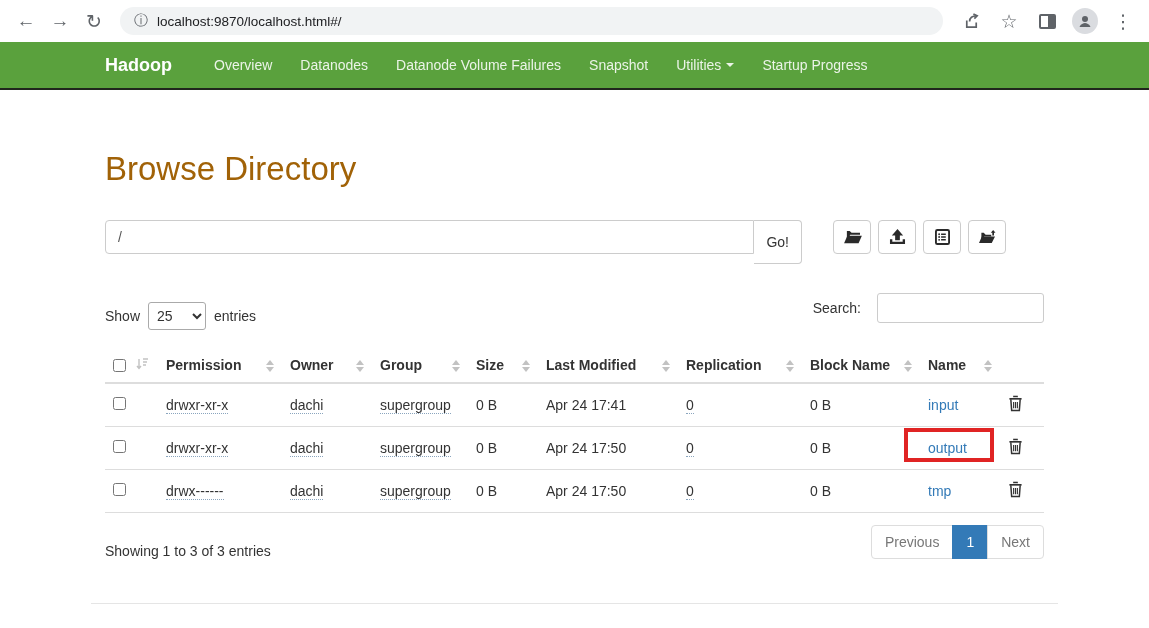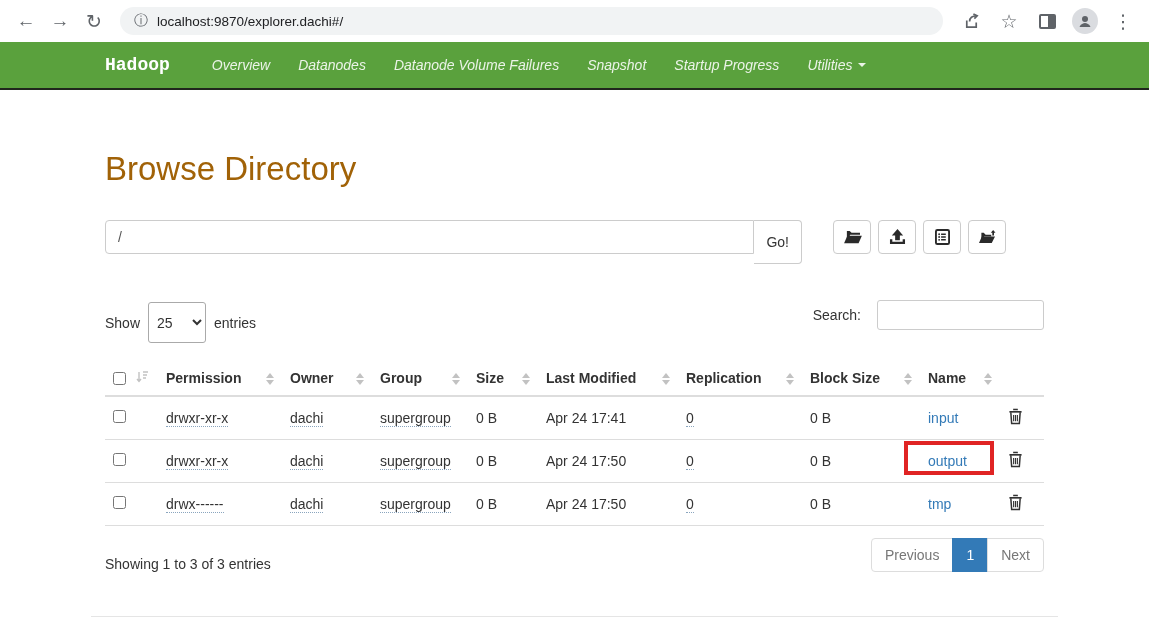--- a/index.html
+++ b/index.html
@@ -65,29 +65,28 @@
   .navbar {
     background: #5aa13d;
     border-bottom: 2px solid #20261d;
     height: 48px;
   }
   .nav-inner {
     width: 939px; margin: 0 auto;
     height: 46px;
     display: flex; align-items: center;
   }
-  .brand { color:#fff; font-size:18px; font-weight:bold; margin-right: 28px; cursor:pointer;font-family:Liberation Mono, monospace; }
+  .brand { color:#fff; font-size:18px; font-weight:bold; margin-right: 28px; cursor:pointer; }
   .nav-item {
     color: rgba(255,255,255,0.88);
     font-size: 14px;
     padding: 0 14px;
     cursor: pointer;
     display:flex; align-items:center; gap:5px;
     height: 46px;
-    font-style: italic;
   }
   .caret {
     width:0;height:0;
     border-left:4px solid transparent;border-right:4px solid transparent;
     border-top:4px solid rgba(255,255,255,0.88);
   }
 
   
   .container { width: 939px; margin: 0 auto; }
   .page-title { font-size: 33px; font-weight: 400; color:#a16207; margin: 60px 0 32px; }
@@ -119,21 +118,21 @@
   }
   .icon-btn svg { display:block; }
 
   
   .controls-row {
     display:flex; justify-content:space-between; align-items:center;
     margin-top: 22px;
   }
   .show-group { display:flex; align-items:center; gap:8px; color:#333;margin-top:16px; }
   .page-size-select {
-    height: 41px; width: 58px;
+    height: 28px; width: 58px;
     border: 1px solid #aaa; border-radius: 3px;
     font-size: 14px; color:#333; padding: 0 4px;
     font-family: "Liberation Sans", sans-serif;
     background:#fff;
   }
   .search-group { display:flex; align-items:center; gap:16px; color:#333; }
   .search-input {
     height: 30px; width: 167px;
     border: 1px solid #ccc; border-radius: 3px;
     padding: 4px 8px; font-size: 14px;
@@ -198,21 +197,21 @@
 </style>
 </head>
 <body>
 
 <div class="browser-bar">
   <button class="chrome-btn">←</button>
   <button class="chrome-btn">→</button>
   <button class="chrome-btn">↻</button>
   <div class="url-bar">
     <span class="info-glyph">ⓘ</span>
-    <span class="url-text">localhost:9870/explorer.dachi#/</span>
+    <span class="url-text">localhost:9870/localhost.html#/</span>
   </div>
   <div class="right-icons">
     <button class="chrome-btn">
       <svg width="17" height="17" viewBox="0 0 18 18">
           <path d="M4 8v7h10V10" fill="none" stroke="#5f6368" stroke-width="1.8"></path>
           <path d="M7 9c0-4 3-6 7-6" fill="none" stroke="#5f6368" stroke-width="1.8"></path>
           <path d="M11 1l4 2-3 3" fill="none" stroke="#5f6368" stroke-width="1.8"></path>
         </svg>
     </button>
     <button class="chrome-btn">☆</button>
@@ -240,26 +239,26 @@
     <span class="nav-item">
         <span>Datanodes</span>
       </span>
     <span class="nav-item">
         <span>Datanode Volume Failures</span>
       </span>
     <span class="nav-item">
         <span>Snapshot</span>
       </span>
     <span class="nav-item">
-        <span>Startup Progress</span>
-      </span>
-    <span class="nav-item">
       <span>Utilities</span>
       <span class="caret"></span>
     </span>
+    <span class="nav-item">
+        <span>Startup Progress</span>
+      </span>
   </div>
 </div>
 
 <div class="container">
   <h1 class="page-title">Browse Directory</h1>
 
   <div class="path-row">
     <div class="input-group">
       <input class="path-input" type="text" value="/" style="">
       <button class="go-btn">Go!</button>
@@ -362,21 +361,21 @@
               <i class="down"></i>
             </span></th>
         <th><span>Last Modified</span><span class="sort">
               <i class="up"></i>
               <i class="down"></i>
             </span></th>
         <th><span>Replication</span><span class="sort">
               <i class="up"></i>
               <i class="down"></i>
             </span></th>
-        <th><span>Block Size</span><span class="sort">
+        <th><span>Block Name</span><span class="sort">
               <i class="up"></i>
               <i class="down"></i>
             </span></th>
         <th><span>Name</span><span class="sort">
               <i class="up"></i>
               <i class="down"></i>
             </span></th>
         <th></th>
       </tr>
     </thead>

